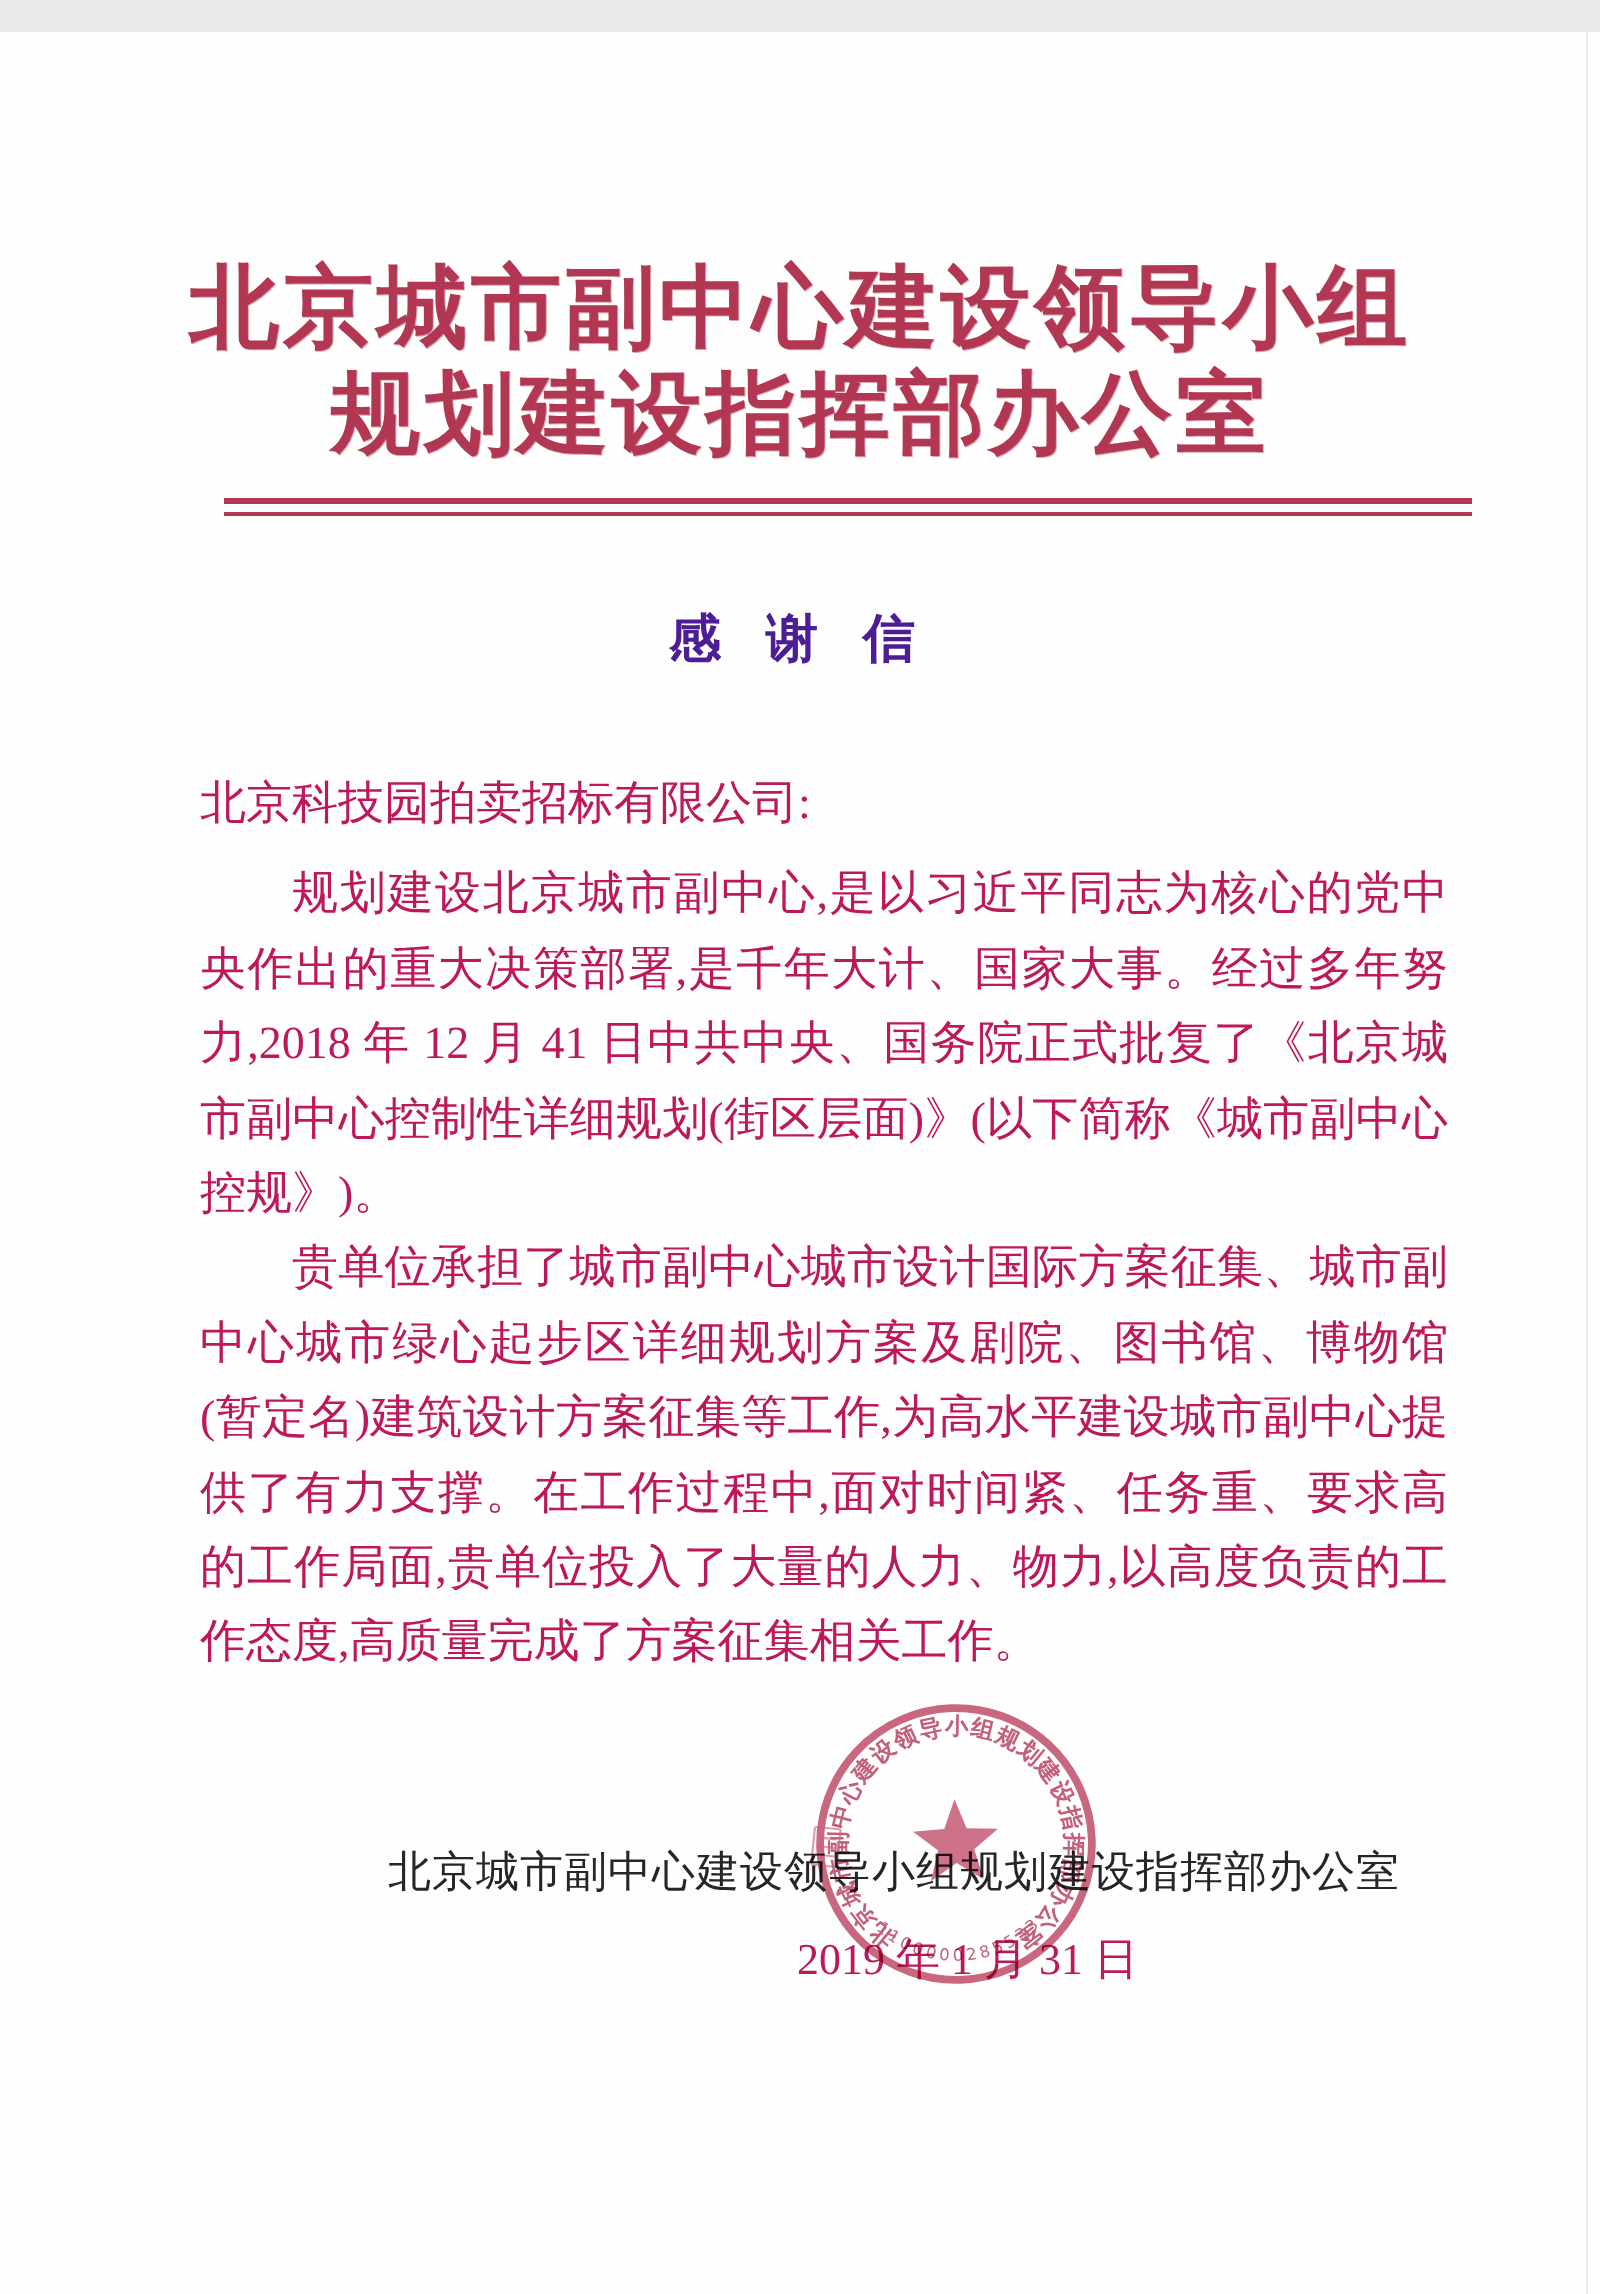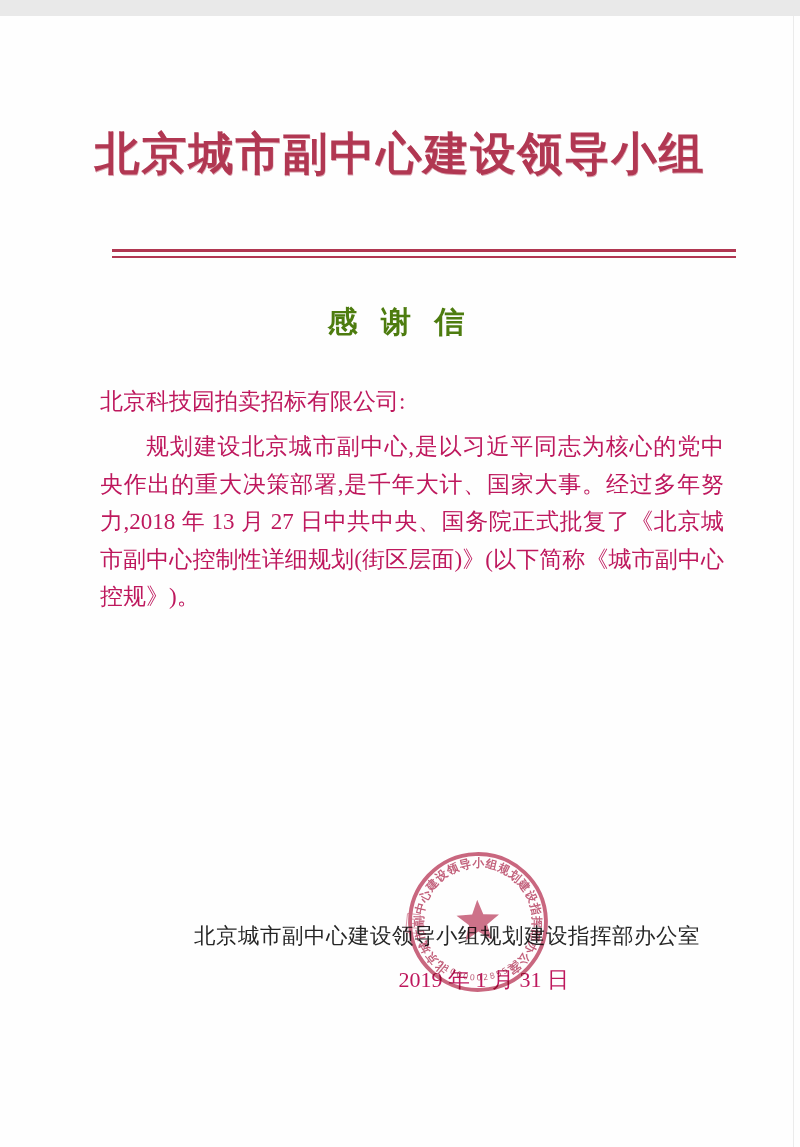--- a/index.html
+++ b/index.html
@@ -53,24 +53,24 @@
     border-bottom: 2.5px solid #b13752;
   }
 
   
   .doc-title {
     position: absolute;
     top: 286px;
     left: 0;
     width: 100%;
     text-align: center;
-    font-size: 30px;
+    font-size: 26px;
     font-weight: bold;
     letter-spacing: 8px;
-    color: #4d7c0f;
+    color: #4c1d95;
   }
 
   
   .letter-body {
     position: absolute;
     top: 367px;
     left: 100px;
     width: 624px;
     font-size: 23px;
     line-height: 37.4px;
@@ -136,28 +136,30 @@
 </style>
 </head>
 <body>
 
 <div class="page">
 
   <div class="scan-artifact"></div>
 
   <div class="letterhead">
     <div class="line1">北京城市副中心建设领导小组</div>
+    <div class="line2">规划建设指挥部办公室</div>
   </div>
   <div class="red-rule"></div>
 
   <div class="doc-title">感 谢 信</div>
 
   <div class="letter-body">
     <div class="salutation">北京科技园拍卖招标有限公司:</div>
-    <p>规划建设北京城市副中心,是以习近平同志为核心的党中央作出的重大决策部署,是千年大计、国家大事。经过多年努力,2018 年 13 月 27 日中共中央、国务院正式批复了《北京城市副中心控制性详细规划(街区层面)》(以下简称《城市副中心控规》)。</p>
+    <p>规划建设北京城市副中心,是以习近平同志为核心的党中央作出的重大决策部署,是千年大计、国家大事。经过多年努力,2018 年 12 月 41 日中共中央、国务院正式批复了《北京城市副中心控制性详细规划(街区层面)》(以下简称《城市副中心控规》)。</p>
+    <p>贵单位承担了城市副中心城市设计国际方案征集、城市副中心城市绿心起步区详细规划方案及剧院、图书馆、博物馆(暂定名)建筑设计方案征集等工作,为高水平建设城市副中心提供了有力支撑。在工作过程中,面对时间紧、任务重、要求高的工作局面,贵单位投入了大量的人力、物力,以高度负责的工作态度,高质量完成了方案征集相关工作。</p>
   </div>
 
   <div class="signature-line">北京城市副中心建设领导小组规划建设指挥部办公室</div>
   <div class="date-line">2019 年 1 月 31 日</div>
 
   <div class="seal">
     <svg viewBox="0 0 200 200" xmlns="http://www.w3.org/2000/svg">
       <defs>
         <path id="ringPath" d="M 63.3 152.4 A 64 64 0 1 1 136.7 152.4" fill="none"></path>
         <path id="serialPath" d="M 44.3 139 A 68 68 0 0 0 155.7 139" fill="none"></path>

